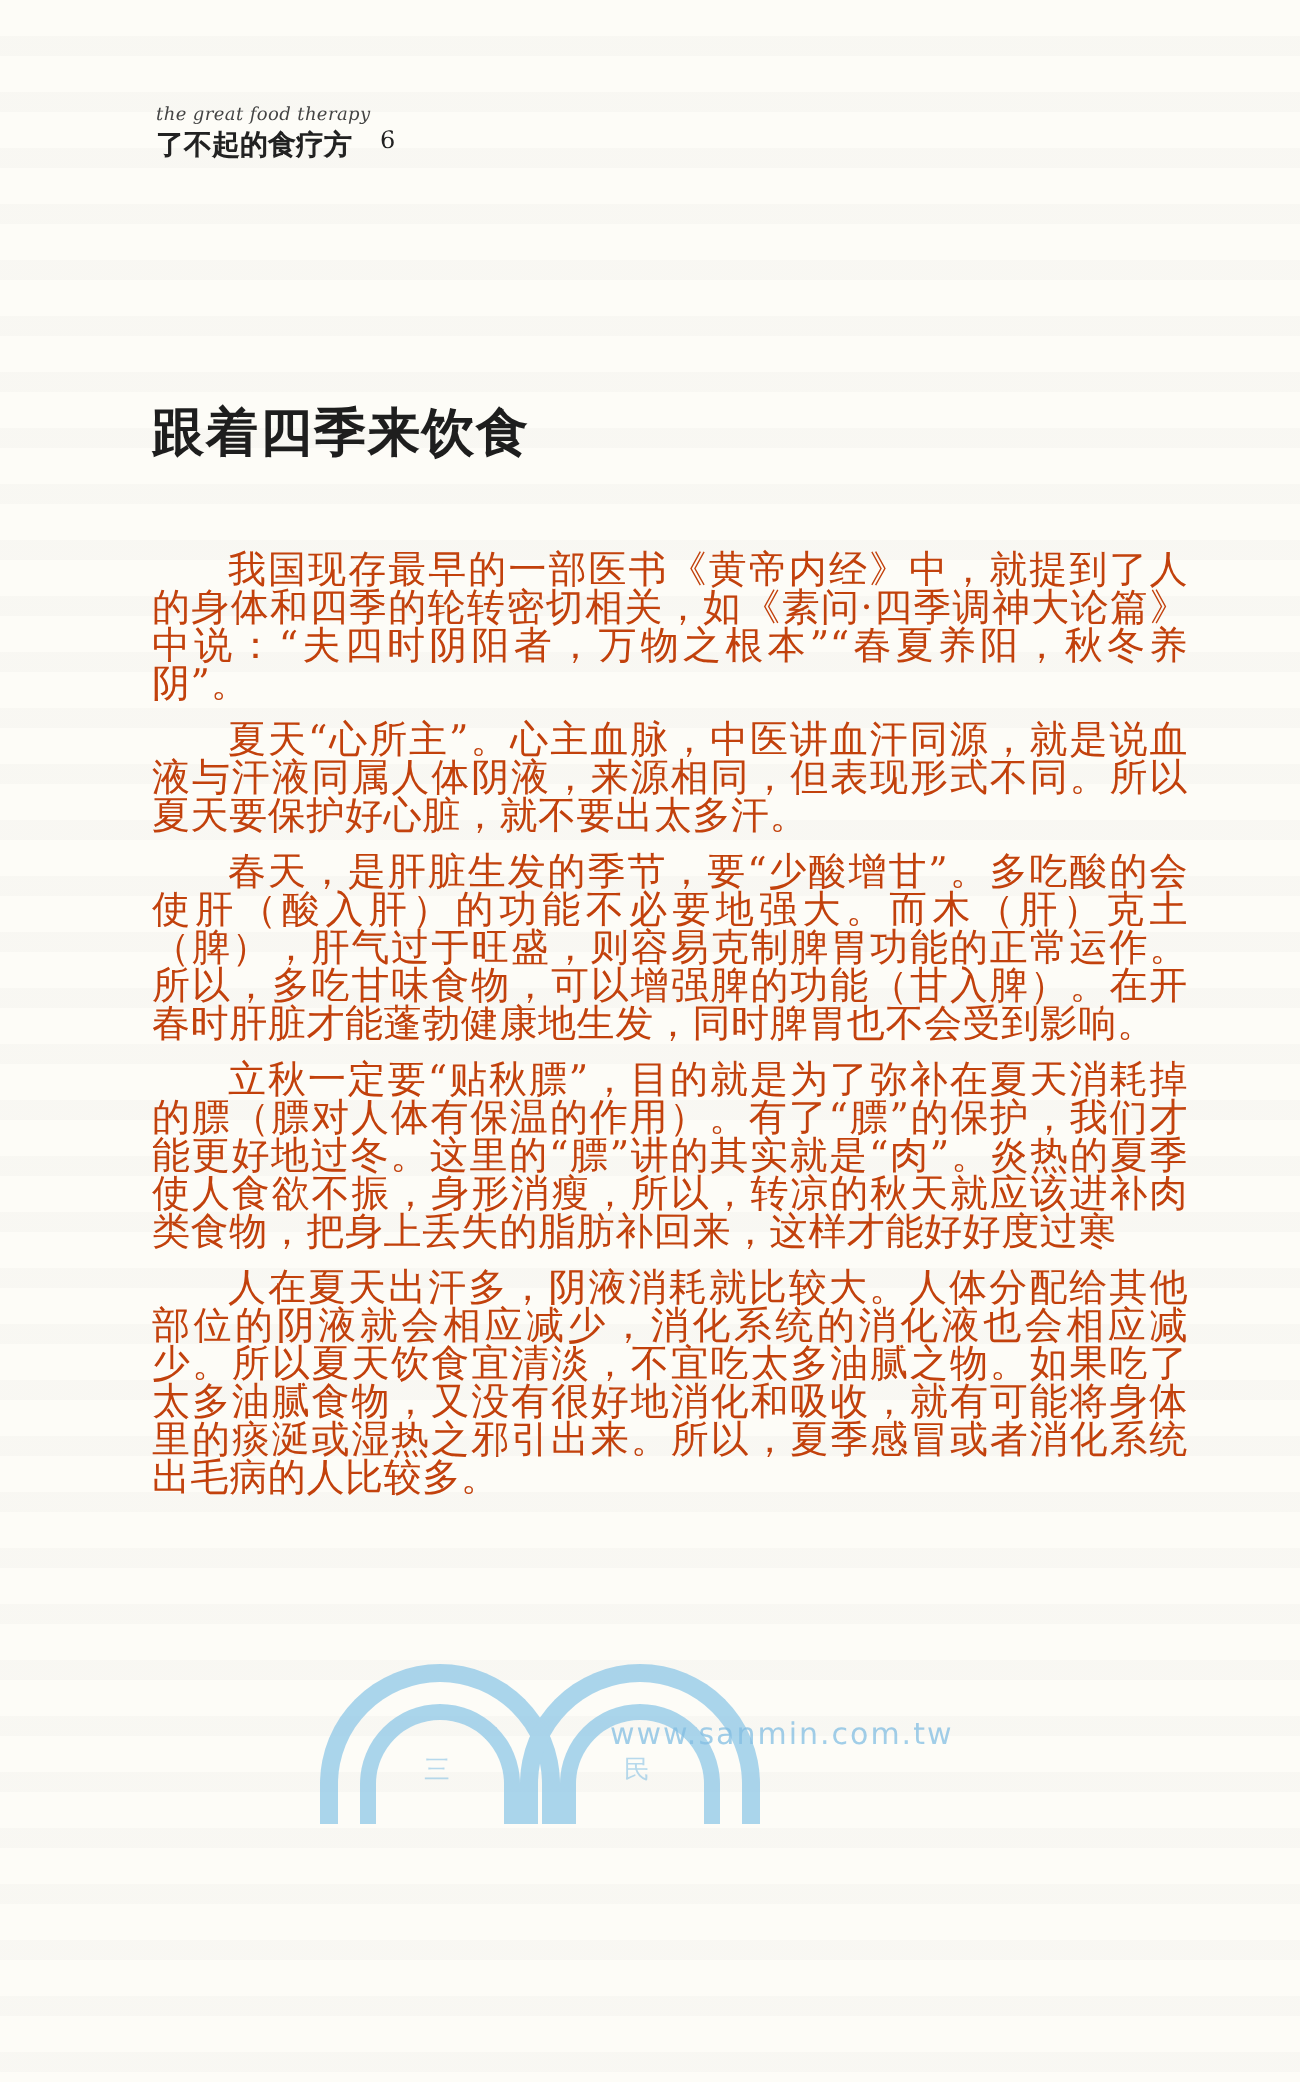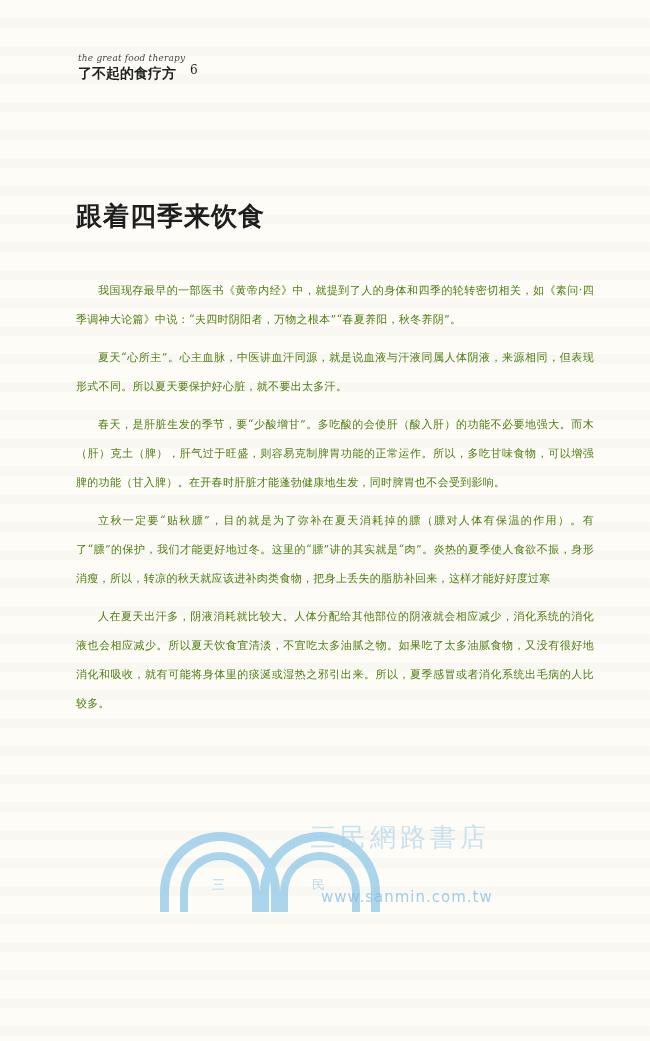--- a/index.html
+++ b/index.html
@@ -61,26 +61,26 @@
     color: #1e1e1e;
     letter-spacing: 1px;
   }
   .body-text {
     position: absolute;
     left: 76px;
     top: 276px;
     width: 518px;
   }
   .para {
-    font-size: 11px;
-    line-height: 29px;
+    font-size: 19px;
+    line-height: 19px;
     text-indent: 2em;
     text-align: justify;
     margin: 0 0 9px 0;
-    color: #4d7c0f;
+    color: #c2410c;
     letter-spacing: 0.3px;
   }
   .watermark {
     position: absolute;
     left: 160px;
     top: 818px;
     width: 330px;
     height: 95px;
     pointer-events: none;
     opacity: 0.75;
@@ -99,25 +99,24 @@
   }
   .wm-name {
     left: 150px;
     top: 2px;
     font-size: 26px;
     letter-spacing: 4px;
     color: rgba(125,189,227,0.55);
   }
   .wm-url {
     left: 145px;
-    top: 70px;
+    top: 40px;
     font-size: 15px;
     letter-spacing: 1px;
     color: rgba(90,170,220,0.75);
-    margin-left: 16px;
   }
   .wm-char {
     font-size: 13px;
     color: rgba(120,185,225,0.7);
   }
 </style>
 </head>
 <body>
 
 <div class="bleed"></div>
@@ -138,15 +137,14 @@
   <p class="para">人在夏天出汗多，阴液消耗就比较大。人体分配给其他部位的阴液就会相应减少，消化系统的消化液也会相应减少。所以夏天饮食宜清淡，不宜吃太多油腻之物。如果吃了太多油腻食物，又没有很好地消化和吸收，就有可能将身体里的痰涎或湿热之邪引出来。所以，夏季感冒或者消化系统出毛病的人比较多。</p>
 </div>
 
 <div class="watermark">
   <div class="wm-arc" style="left:0;top:14px;width:120px;height:80px;border-radius:60px 60px 0 0;"></div>
   <div class="wm-arc" style="left:20px;top:34px;width:80px;height:60px;border-radius:40px 40px 0 0;border-width:8px;"></div>
   <div class="wm-arc" style="left:100px;top:14px;width:120px;height:80px;border-radius:60px 60px 0 0;"></div>
   <div class="wm-arc" style="left:120px;top:34px;width:80px;height:60px;border-radius:40px 40px 0 0;border-width:8px;"></div>
   <span class="wm-text wm-char" style="left:52px;top:58px;">三</span>
   <span class="wm-text wm-char" style="left:152px;top:58px;">民</span>
-  <span class="wm-text wm-name">三民網路書店</span>
   <span class="wm-text wm-url">www.sanmin.com.tw</span>
 </div>
 
 </body></html>

